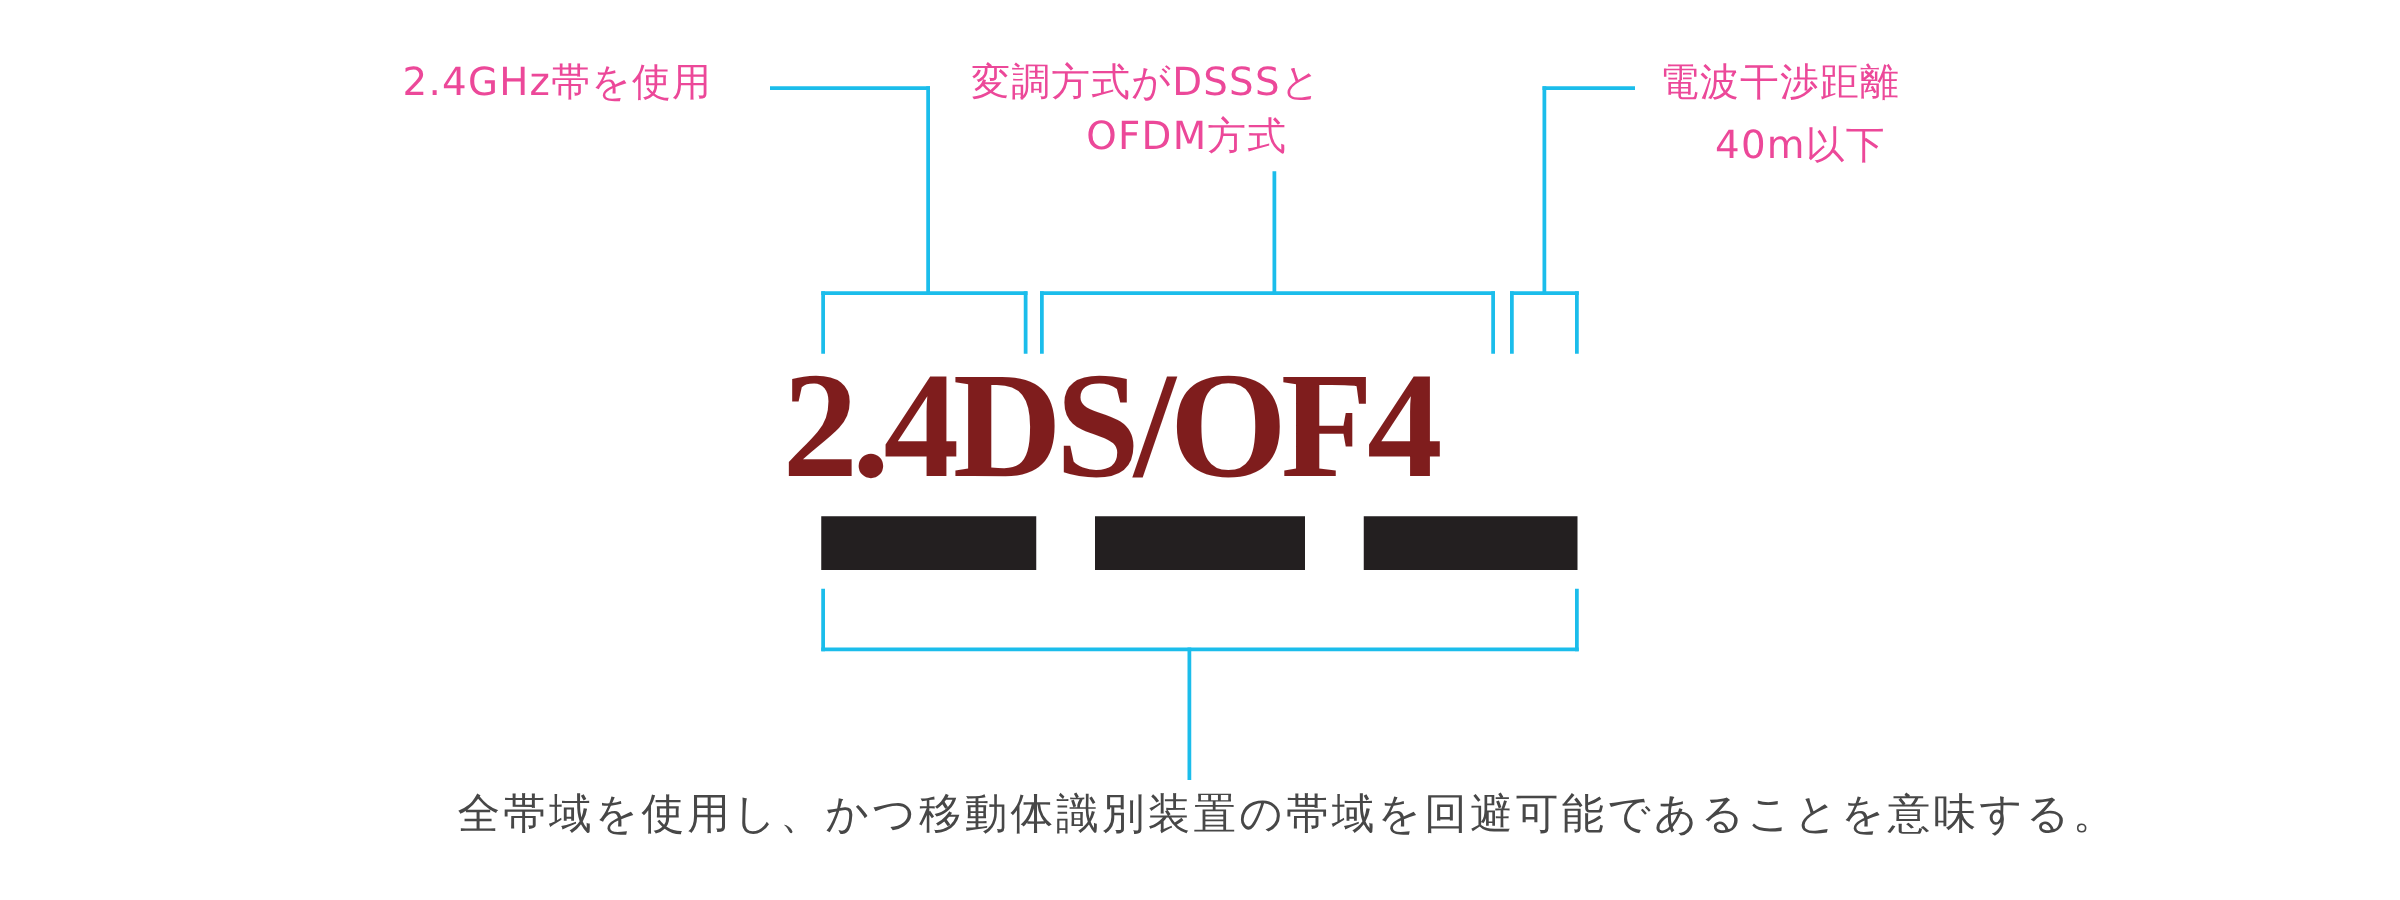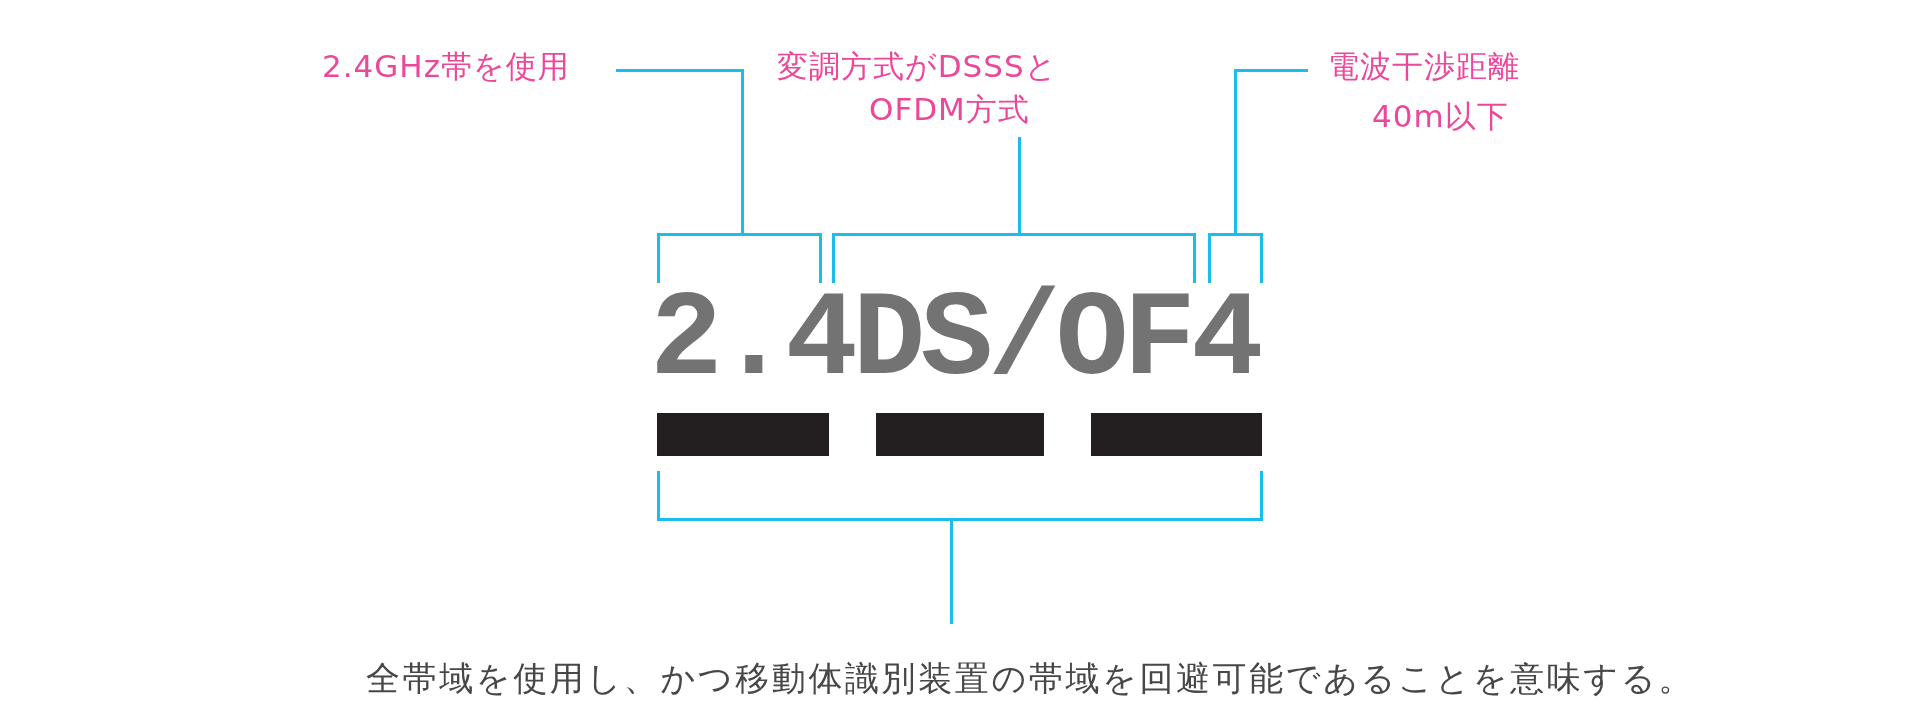--- a/index.html
+++ b/index.html
@@ -1,26 +1,26 @@
 <!DOCTYPE html>
 <html><head>
 <meta charset="utf-8">
 <style>
   html, body { margin: 0; padding: 0; background: #ffffff; }
   body { width: 1920px; height: 720px; position: relative; overflow: hidden;
          font-family: "DejaVu Sans", "Liberation Sans", sans-serif; }
   .label { position: absolute; color: #ec4899; font-size: 31px; line-height: 42px;
            white-space: nowrap; letter-spacing: 1px; }
   .line { position: absolute; background: #1bbdeb; }
-  .code { position: absolute; left: 650px; top: 276px; font-family: Liberation Mono, monospace;
-          font-weight: bold; font-size: 121px; line-height: 130px; color: #737373;
+  .code { position: absolute; left: 626px; top: 276px; font-family: Liberation Serif, serif;
+          font-weight: bold; font-size: 121px; line-height: 130px; color: #7f1d1d;
           letter-spacing: -5px; white-space: nowrap; }
   .bar { position: absolute; background: #231f20; top: 413px; height: 43px; }
   .caption { position: absolute; left: 366px; top: 628px; font-size: 34px; line-height: 46px;
-             color: #474747; white-space: nowrap; letter-spacing: 2.6px; margin-top: 27px; }
+             color: #474747; white-space: nowrap; letter-spacing: 2.6px; }
 </style>
 </head>
 <body>
 
 <div class="label" style="left:322px; top:45px;">2.4GHz帯を使用</div>
 
 <div class="label" style="left:777px; top:45px;">変調方式がDSSSと</div>
 <div class="label" style="left:869px; top:88px;">OFDM方式</div>
 
 <div class="label" style="left:1312px; top:45px;margin-left:16px;">電波干渉距離</div>

